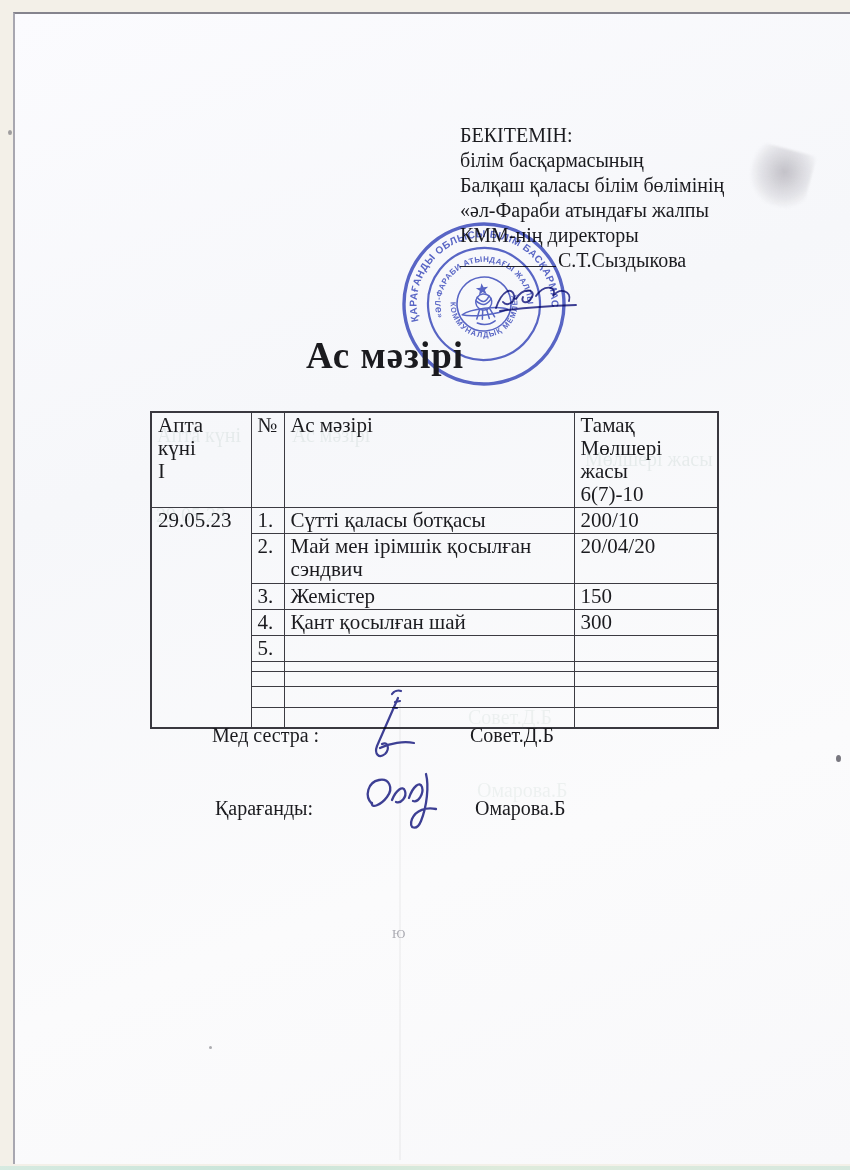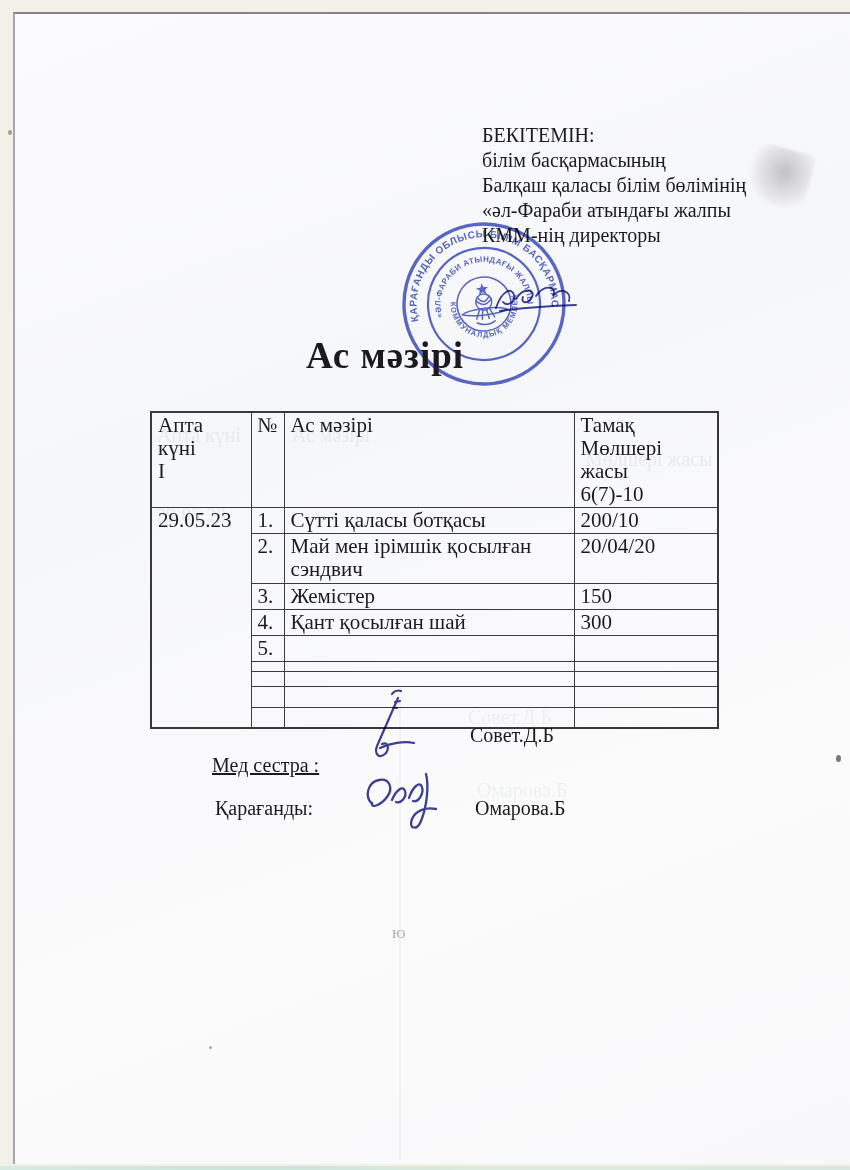--- a/index.html
+++ b/index.html
@@ -20,21 +20,21 @@
     border-left:2px solid #a8a7b0;
   }
   .scanner-strip {
     position:absolute; left:0; right:0; bottom:0; height:4px;
     background:linear-gradient(90deg,#cfe9df,#bfe2d6 30%,#d9ead9 60%,#cfe6dc);
     opacity:.8;
   }
 
   
   .approval {
-    position:absolute; left:482px; top:123px; width:330px;
+    position:absolute; left:460px; top:123px; width:330px;
     font-size:20px; line-height:25px; white-space:nowrap;
   }
   .sig-line {
     display:inline-block; width:96px; height:18px;
     border-bottom:1.6px solid #26262b; margin-right:2px;
   }
 
   
   .doc-title {
     position:absolute; left:306px; top:334px;
@@ -100,20 +100,23 @@
 <div class="scan-stage">
 
   <div class="paper"></div>
 
   <div class="approval">
     <div>БЕКІТЕМІН:</div>
     <div>білім басқармасының</div>
     <div>Балқаш қаласы білім бөлімінің</div>
     <div>«әл-Фараби атындағы жалпы</div>
     <div>КММ-нің директоры</div>
+    <div>
+      <span class="sig-line"></span><span>С.Т.Сыздыкова</span>
+    </div>
   </div>
 
   <svg class="ink" style="left:492px;top:280px;" width="92" height="38" viewBox="0 0 92 38">
     <g fill="none" stroke="#3e4096" stroke-width="1.9" stroke-linecap="round">
       <path d="M4,28 C10,10 20,7 22,15 C24,22 15,27 11,22"></path>
       <path d="M24,19 C31,7 44,9 40,17 C36,25 28,23 31,17"></path>
       <path d="M44,16 C53,3 66,7 61,16 C68,7 80,11 77,21"></path>
       <path d="M8,31 C30,28 58,26 84,25"></path>
     </g>
   </svg>
@@ -218,21 +221,21 @@
           <td></td>
         </tr>
     <tr class="thin" style="height:20px">
           <td></td>
           <td></td>
           <td></td>
         </tr>
   </tbody>
     </table>
 
-  <div class="signer-label" style="left:212px;top:754px;text-decoration:underline;">Мед сестра :</div>
+  <div class="signer-label" style="left:212px;top:724px;">Мед сестра :</div>
   <svg class="ink" style="left:362px;top:688px;" width="70" height="82" viewBox="0 0 70 82">
     <g fill="none" stroke="#3e4096" stroke-width="2.2" stroke-linecap="round">
       <path d="M30,6 c2,-3 6,-4 9,-3"></path>
       <path d="M36,10 C30,24 22,42 15,58 C12,66 17,71 23,66 C28,61 26,53 20,56"></path>
       <path d="M18,60 C28,55 42,53 52,55"></path>
       <path d="M33,14 l5,-1 M31,20 l4,0"></path>
     </g>
   </svg>
   <div class="signer-name" style="left:470px;top:724px;">Совет.Д.Б</div>
 

